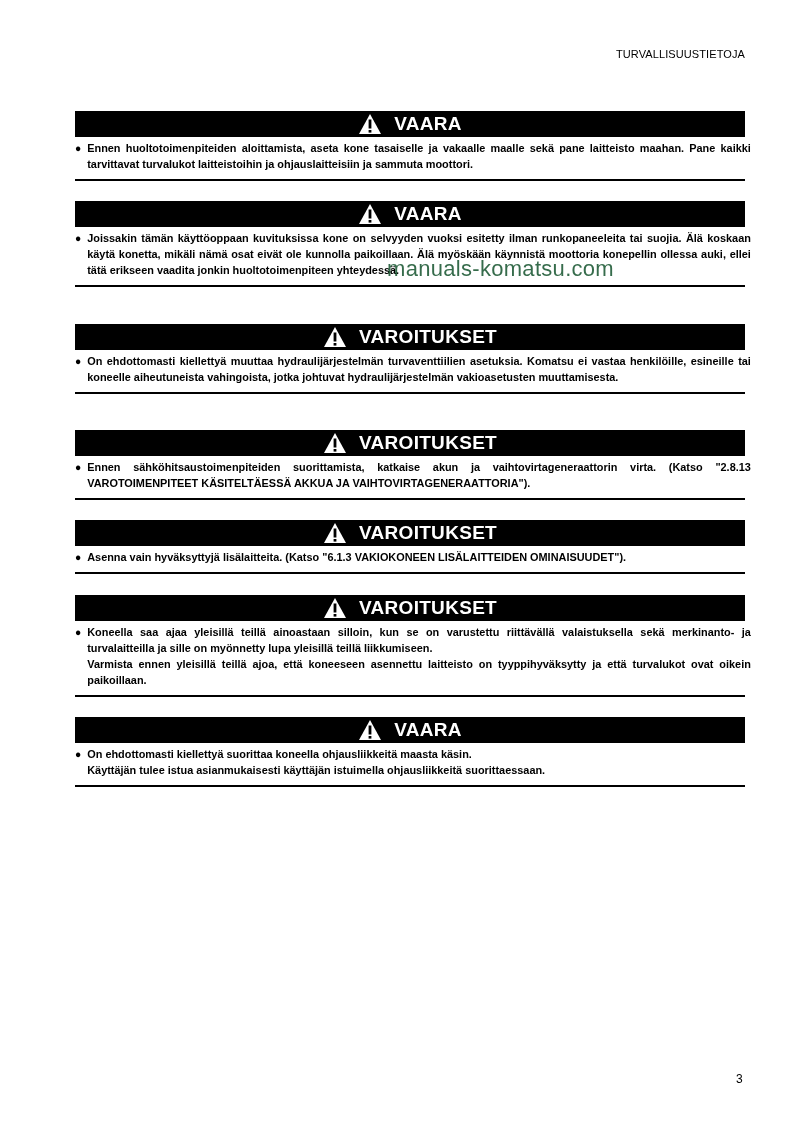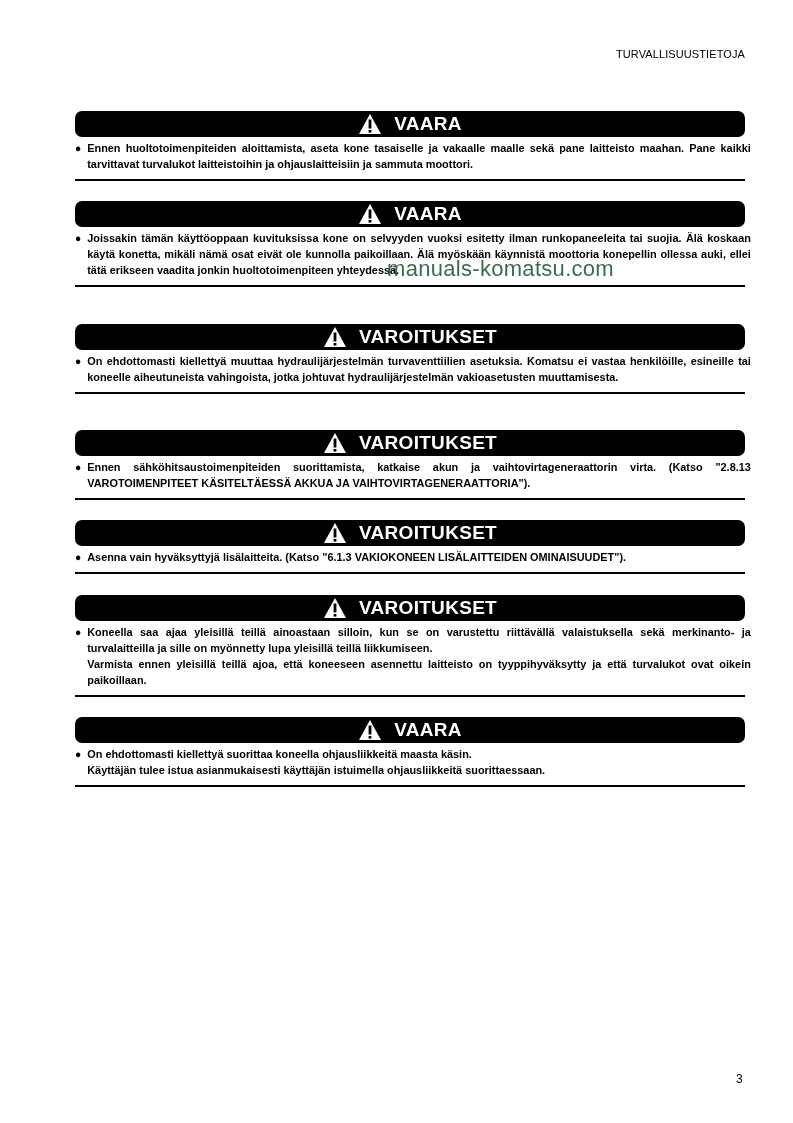--- a/index.html
+++ b/index.html
@@ -19,21 +19,21 @@
     position: absolute; top: 256px; left: 387px;
     font-size: 22px; color: #14532d; opacity: 0.85; letter-spacing: 0.3px;
     pointer-events: none; white-space: nowrap;
   }
   .notice {
     position: absolute; left: 75px; width: 670px;
   }
   .notice .bar {
     background: #000; color: #fff; height: 26px;
     display: flex; align-items: center; justify-content: center;
-    font-weight: bold; font-size: 19px; letter-spacing: 0.3px; border-radius: 7px;
+    font-weight: bold; font-size: 19px; letter-spacing: 0.3px;
   }
   .notice .bar .warn {
     width: 24px; height: 22px; margin-right: 12px; display: inline-block;
   }
   .notice .body {
     padding: 3px 0 7px 0;
     border-bottom: 2px solid #000;
   }
   .notice .item {
     position: relative; padding-left: 13px;

